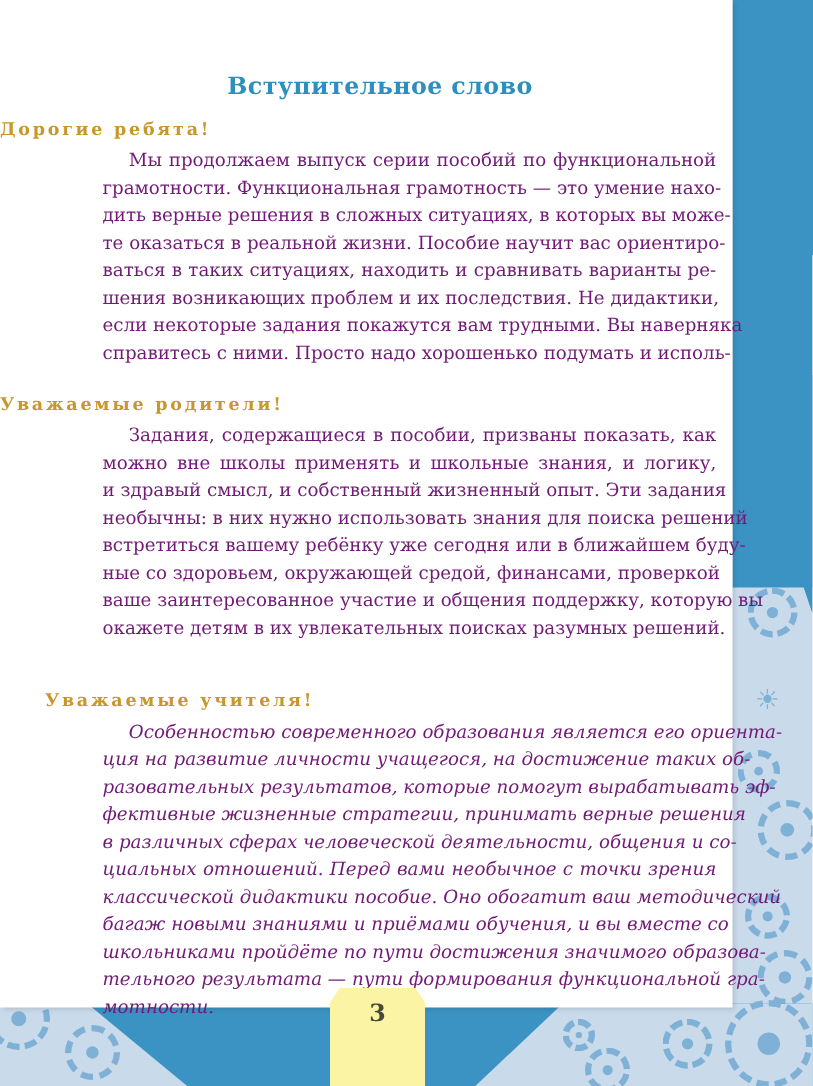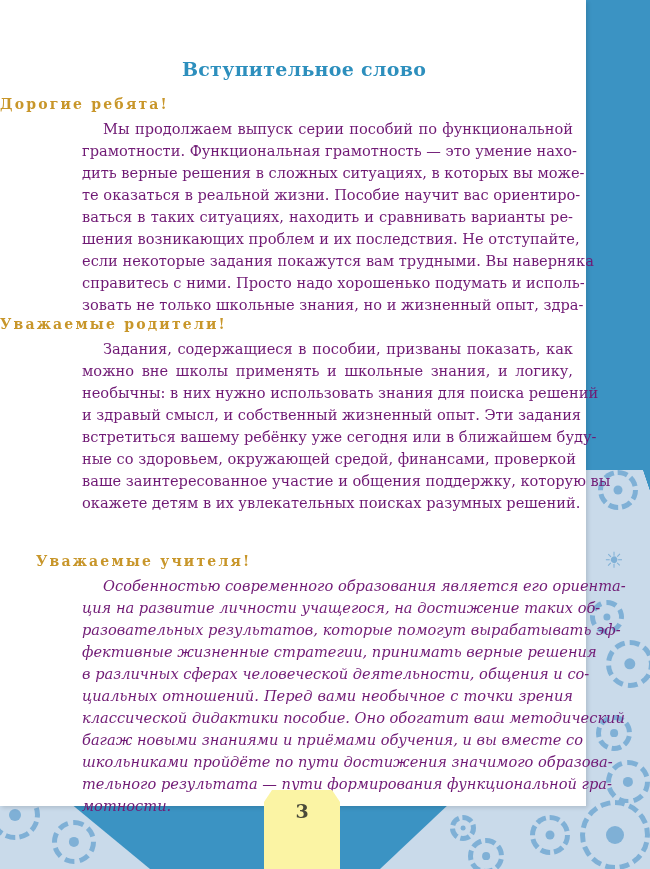--- a/index.html
+++ b/index.html
@@ -100,32 +100,31 @@
 <div class="page">
   <div class="title">Вступительное слово</div>
 
   <div class="section-heading" style="top:96px;">Дорогие ребята!</div>
   <div class="para" style="top:118px;">
     <span class="ln first">Мы продолжаем выпуск серии пособий по функциональной</span>
     <span class="ln">грамотности. Функциональная грамотность — это умение нахо-</span>
     <span class="ln">дить верные решения в сложных ситуациях, в которых вы може-</span>
     <span class="ln">те оказаться в реальной жизни. Пособие научит вас ориентиро-</span>
     <span class="ln">ваться в таких ситуациях, находить и сравнивать варианты ре-</span>
-    <span class="ln">шения возникающих проблем и их последствия. Не отступайте,</span>
+    <span class="ln">шения возникающих проблем и их последствия. Не дидактики,</span>
     <span class="ln">если некоторые задания покажутся вам трудными. Вы наверняка</span>
     <span class="ln">справитесь с ними. Просто надо хорошенько подумать и исполь-</span>
-    <span class="ln">зовать не только школьные знания, но и жизненный опыт, здра-</span>
   </div>
 
   <div class="section-heading" style="top:316px;">Уважаемые родители!</div>
   <div class="para" style="top:338px;">
     <span class="ln first">Задания, содержащиеся в пособии, призваны показать, как</span>
     <span class="ln">можно вне школы применять и школьные знания, и логику,</span>
+    <span class="ln">и здравый смысл, и собственный жизненный опыт. Эти задания</span>
     <span class="ln">необычны: в них нужно использовать знания для поиска решений</span>
-    <span class="ln">и здравый смысл, и собственный жизненный опыт. Эти задания</span>
     <span class="ln">встретиться вашему ребёнку уже сегодня или в ближайшем буду-</span>
     <span class="ln">ные со здоровьем, окружающей средой, финансами, проверкой</span>
     <span class="ln">ваше заинтересованное участие и общения поддержку, которую вы</span>
     <span class="ln last">окажете детям в их увлекательных поисках разумных решений.</span>
   </div>
 
   <div class="section-heading" style="top:553px;margin-left:36px;">Уважаемые учителя!</div>
   <div class="para" style="top:575px;font-style:italic;">
     <span class="ln first">Особенностью современного образования является его ориента-</span>
     <span class="ln">ция на развитие личности учащегося, на достижение таких об-</span>

